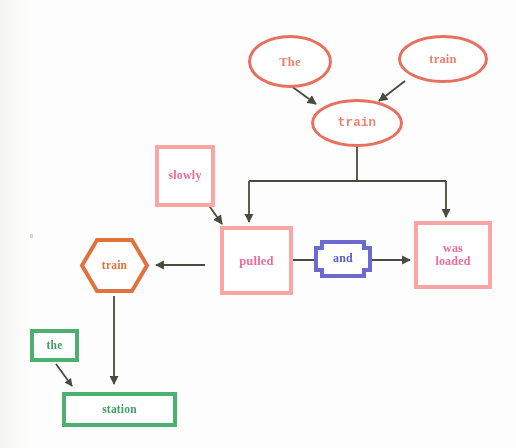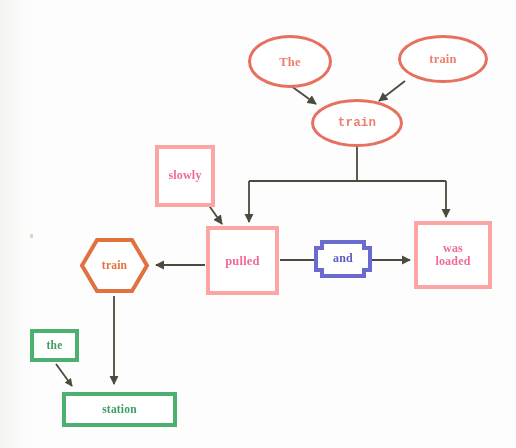--- a/index.html
+++ b/index.html
@@ -149,21 +149,21 @@
   </div>
 
   <div class="node n-ellipse" style="left:311px; top:99px; width:92px; height:48px; font-size:12.5px;font-family:Liberation Mono, monospace;">
     <span class="lbl">train</span>
   </div>
 
   <div class="node n-rect-pink" style="left:155px; top:145px; width:60px; height:62px; font-size:12px;">
     <span class="lbl">slowly</span>
   </div>
 
-  <div class="node n-rect-pink" style="left:206px; top:226px; width:73px; height:69px; font-size:12.5px;">
+  <div class="node n-rect-pink" style="left:220px; top:226px; width:73px; height:69px; font-size:12.5px;">
     <span class="lbl">pulled</span>
   </div>
 
   <div class="node n-msq" style="left:313px; top:239px; width:60px; height:40px; font-size:12px;">
     <svg width="60" height="40" viewBox="0 0 60 40">
       <path d="M 9,3 L 51,3 L 51,9 L 57,9 L 57,31 L 51,31 L 51,37 L 9,37 L 9,31 L 3,31 L 3,9 L 9,9 Z" fill="#ffffff" stroke="#6a6acf" stroke-width="4" stroke-linejoin="miter"></path>
     </svg>
     <span class="lbl">and</span>
   </div>
 

